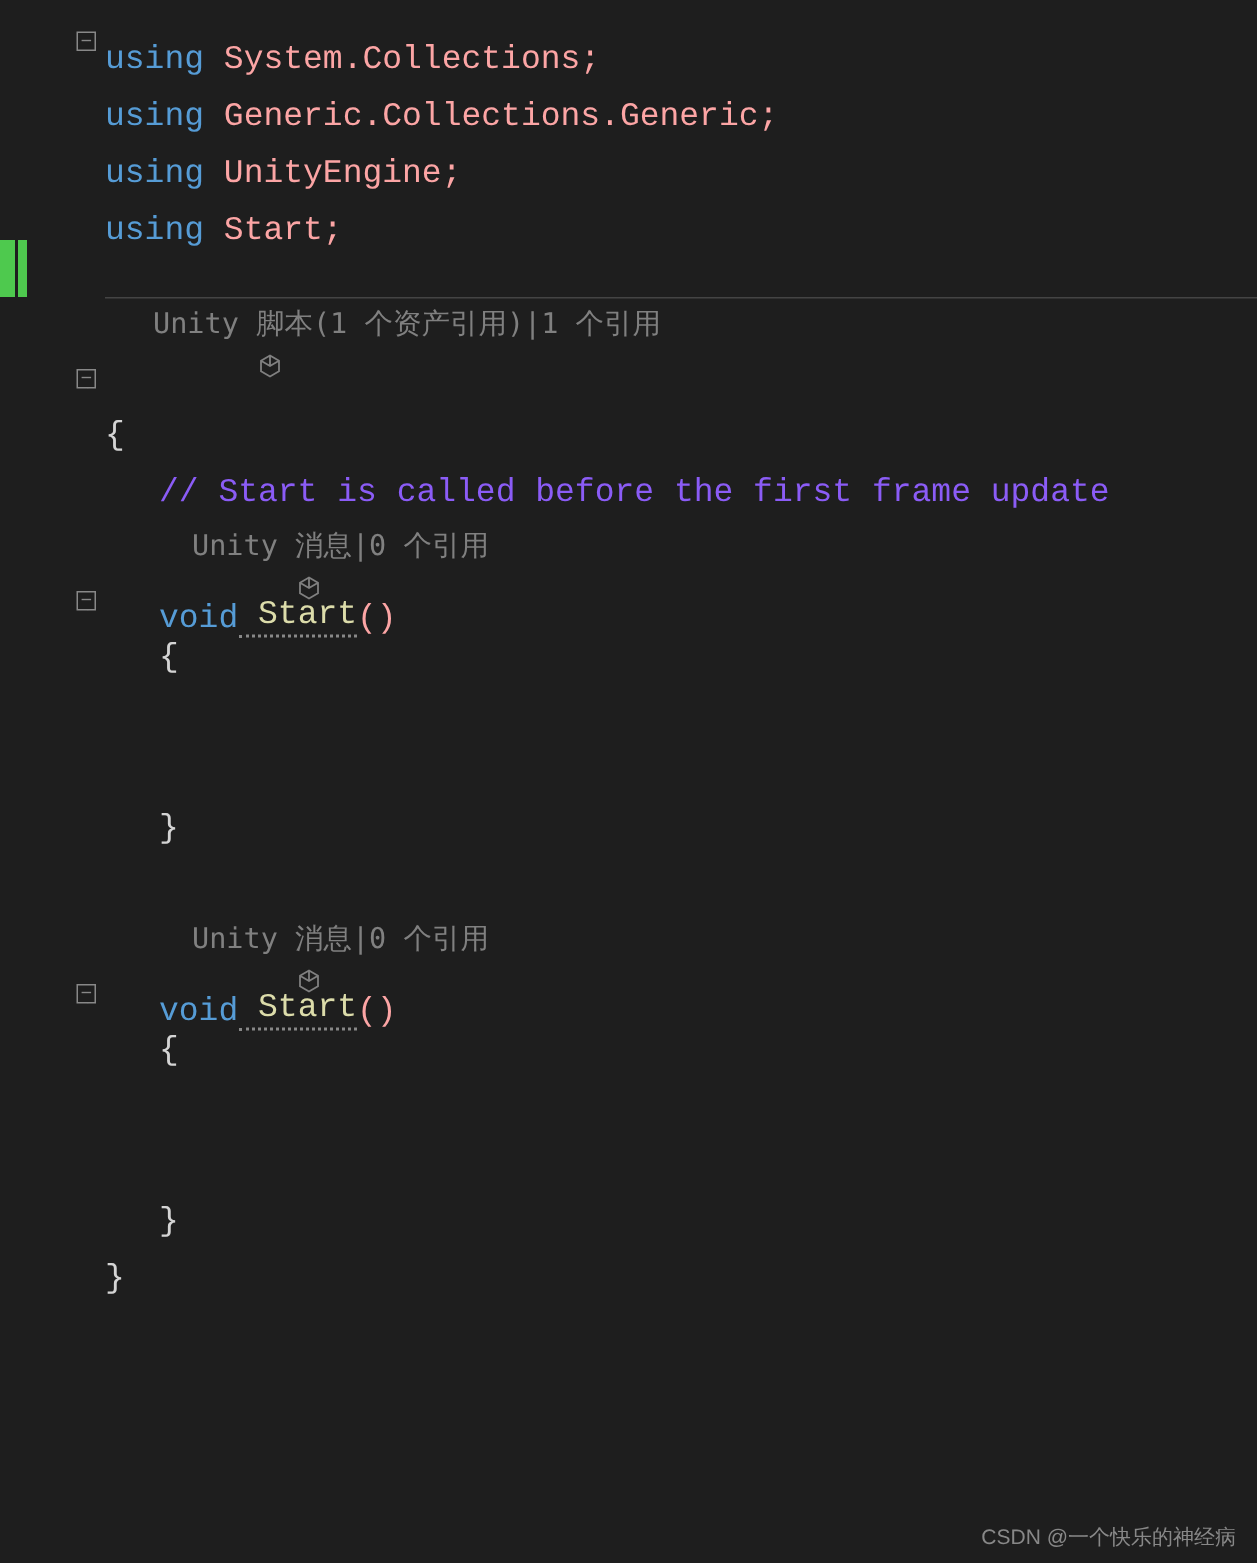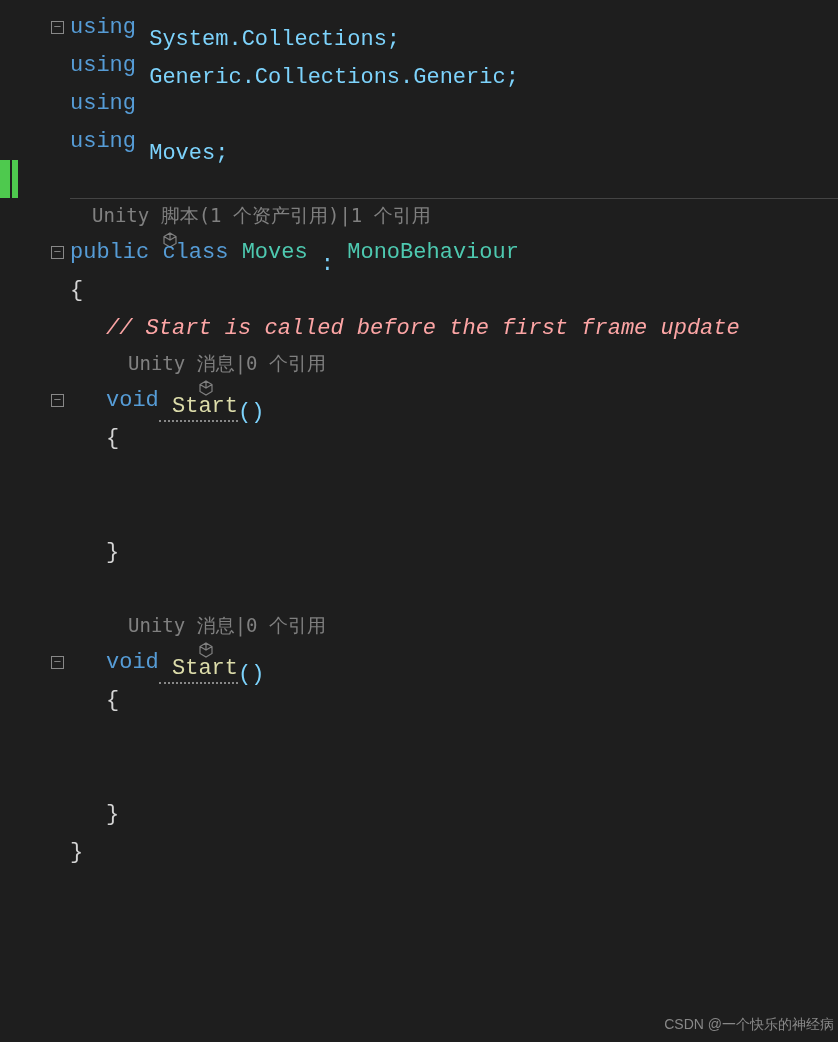--- a/index.html
+++ b/index.html
@@ -63,26 +63,26 @@
     .fold-line-top {
       top: 50%;
     }
     .fold-line-bottom {
       bottom: 50%;
     }
     .content {
       flex: 1;
       white-space: pre;
       display: flex;
-      align-items: center;
+      align-items: flex-end;
     }
     .keyword { color: #569cd6; }
     .type { color: #4ec9b0; }
-    .plain { color: #7dd3fc; margin-top: 24px; }
-    .comment { color: #fca5a5; font-style: italic; }
+    .plain { color: #fca5a5; margin-top: 24px; }
+    .comment { color: #8b5cf6; }
     .codelens {
       color: #808080;
       font-size: 19px;
       font-family: 'SimSun', 'MS Gothic', monospace;
     }
     .cube-icon {
       display: inline-block;
       width: 16px;
       height: 16px;
       position: relative;
@@ -107,21 +107,21 @@
       height: 38px;
       background: #4ec94e;
     }
     .dotted-underline {
       border-bottom: 2px dotted #888;
       padding-bottom: 1px;
     }
     .watermark {
       position: absolute;
       bottom: 8px;
-      right: 4px;
+      right: 14px;
       color: #888;
       font-size: 14px;
       font-family: Arial, sans-serif;
       text-align: center;
     }
     .hr-line {
       border-top: 1px solid #444;
       margin-left: 70px;
     }
     .brace { color: #d4d4d4; }
@@ -153,58 +153,57 @@
     <div class="gutter">
         <div class="fold-line"></div>
       </div>
     <div class="content"><span class="keyword">using</span><span class="plain"> Generic.Collections.Generic;</span></div>
   </div>
 
   <div class="line">
     <div class="gutter">
         <div class="fold-line"></div>
       </div>
-    <div class="content"><span class="keyword">using</span></div>
-  </div>
-
-  <div class="line">
-    <div class="gutter">
-        <div class="fold-line"></div>
-      </div>
-    <div class="content"><span class="keyword">using</span><span class="plain"> Moves;</span></div>
+    <div class="content"><span class="keyword">using</span><span class="plain"> UnityEngine;</span></div>
+  </div>
+
+  <div class="line">
+    <div class="gutter">
+        <div class="fold-line"></div>
+      </div>
+    <div class="content"><span class="keyword">using</span><span class="plain"> Start;</span></div>
   </div>
 
   <div class="line" style="position:relative;">
     <div class="cursor-mark"></div>
     <div class="edit-mark"></div>
     <div class="gutter">
         <div class="fold-line fold-line-bottom"></div>
       </div>
     <div class="content"></div>
   </div>
   <div class="hr-line"></div>
 
-  <div class="line" style="height:34px;">
+  <div class="line" style="height:34px;padding-left:10px;">
     <div class="gutter"></div>
     <div class="content codelens">
       <span class="cube-icon">
         <svg viewBox="0 0 16 16">
             <path d="M8 1 L14 4.5 L14 11.5 L8 15 L2 11.5 L2 4.5 Z M8 1 L8 8 M2 4.5 L8 8 L14 4.5" stroke="#808080" fill="none" stroke-width="1.2"></path>
           </svg>
       </span>
       <span>Unity 脚本(1 个资产引用)|1 个引用</span>
     </div>
   </div>
 
   <div class="line">
     <div class="gutter">
         <div class="fold-box">−</div>
         <div class="fold-line fold-line-top"></div>
       </div>
-    <div class="content"><span class="keyword">public</span><span class="keyword"> class</span><span class="type"> Moves</span><span class="plain"> : </span><span class="type">MonoBehaviour</span></div>
   </div>
 
   <div class="line">
     <div class="gutter">
         <div class="fold-line"></div>
       </div>
     <div class="content"><span class="brace">{</span></div>
   </div>
 
   <div class="line">

